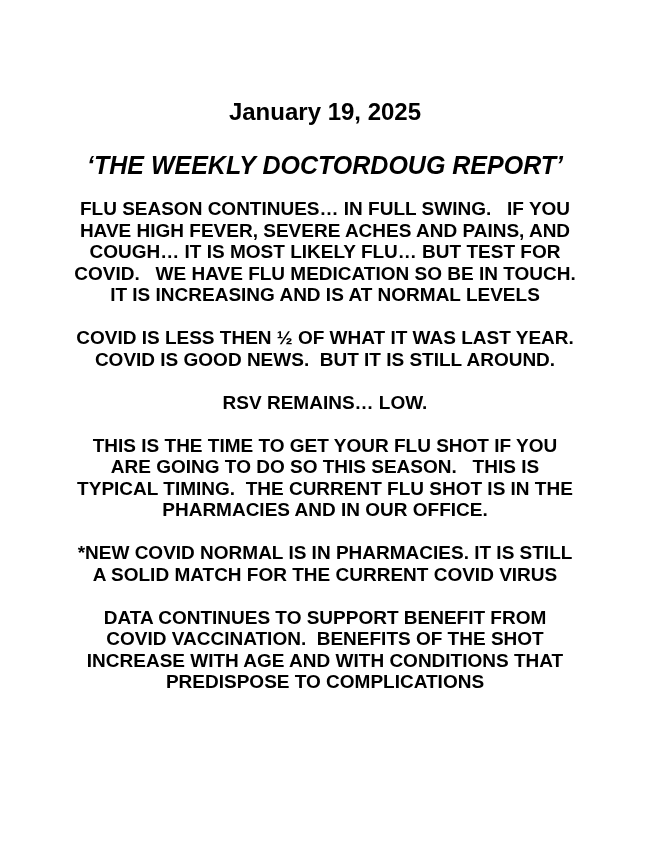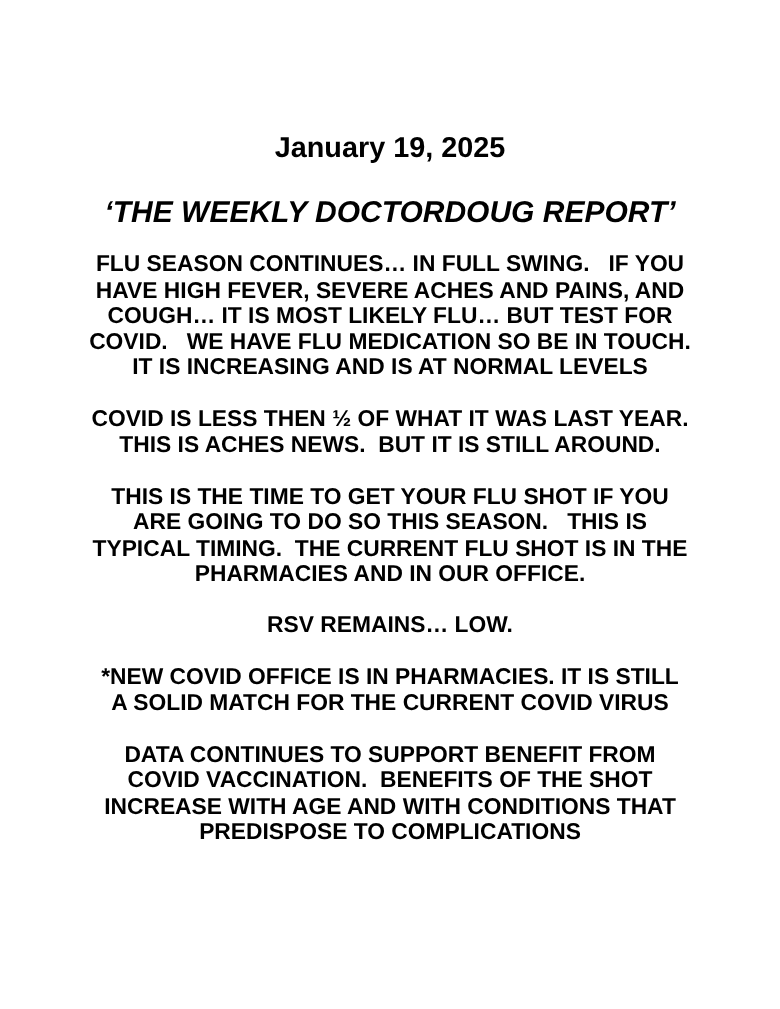--- a/index.html
+++ b/index.html
@@ -20,21 +20,21 @@
     font-family: "Liberation Sans", "DejaVu Sans", sans-serif;
     font-weight: bold;
     text-align: center;
     box-sizing: border-box;
   }
   .content {
     width: 540px;
     margin: 0 auto;
     padding-top: 97px;
   }
-  h1, h2, p { margin: 12px; padding: 0; text-align: center; }
+  h1, h2, p { margin: 0; padding: 0; text-align: center; }
   .title {
     font-size: 24px;
     line-height: 30px;
     margin-bottom: 28px;
     white-space: pre-wrap;
   }
   .subtitle {
     font-size: 25px;
     line-height: 21.5px;
     font-style: italic;
@@ -62,30 +62,30 @@
 
     <h2 class="subtitle">‘THE WEEKLY DOCTORDOUG REPORT’</h2>
 
     <p class="para">FLU SEASON CONTINUES… IN FULL SWING.   IF YOU
 HAVE HIGH FEVER, SEVERE ACHES AND PAINS, AND
 COUGH… IT IS MOST LIKELY FLU… BUT TEST FOR
 COVID.   WE HAVE FLU MEDICATION SO BE IN TOUCH.
 IT IS INCREASING AND IS AT NORMAL LEVELS</p>
 
     <p class="para">COVID IS LESS THEN ½ OF WHAT IT WAS LAST YEAR.
-THIS IS ACHES NEWS.  BUT IT IS STILL AROUND.</p>
+COVID IS GOOD NEWS.  BUT IT IS STILL AROUND.</p>
+
+    <p class="para">RSV REMAINS… LOW.</p>
 
     <p class="para">THIS IS THE TIME TO GET YOUR FLU SHOT IF YOU
 ARE GOING TO DO SO THIS SEASON.   THIS IS
 TYPICAL TIMING.  THE CURRENT FLU SHOT IS IN THE
 PHARMACIES AND IN OUR OFFICE.</p>
 
-    <p class="para">RSV REMAINS… LOW.</p>
-
-    <p class="para">*NEW COVID OFFICE IS IN PHARMACIES. IT IS STILL
+    <p class="para">*NEW COVID NORMAL IS IN PHARMACIES. IT IS STILL
 A SOLID MATCH FOR THE CURRENT COVID VIRUS</p>
 
 
     <p class="para">DATA CONTINUES TO SUPPORT BENEFIT FROM
 COVID VACCINATION.  BENEFITS OF THE SHOT
 INCREASE WITH AGE AND WITH CONDITIONS THAT
 PREDISPOSE TO COMPLICATIONS</p>
   </div>
 </div>
 

